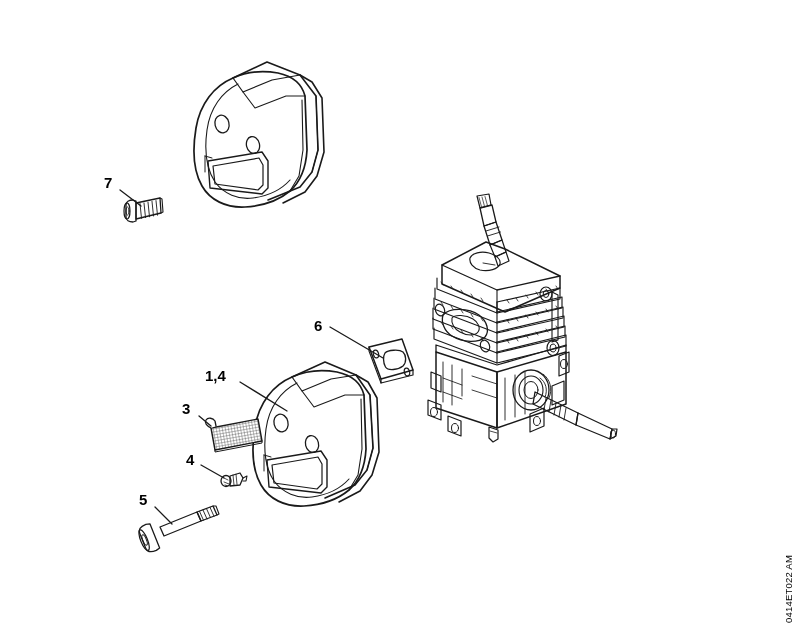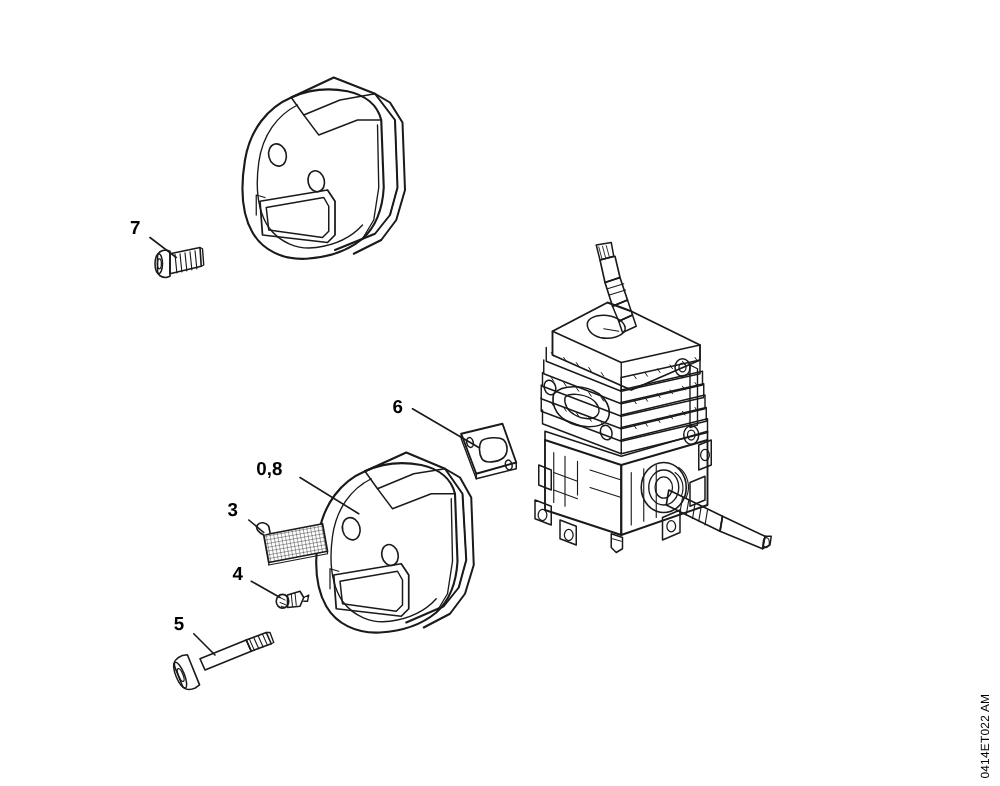--- a/index.html
+++ b/index.html
@@ -313,21 +313,21 @@
                    M561 405 L559 417 M566 408 L564 420" stroke-width="0.9"></path>
           <path d="M578 413 L612 429 L610 439 L576 425 Z" stroke-width="1.3"></path>
           <path d="M610 439 L616 436 L617 429 L612 429 Z" stroke-width="1.2"></path>
           <ellipse cx="613" cy="434" rx="2.5" ry="4" stroke-width="1"></ellipse>
         </g>
 
       </g>
     </g>
   </svg>
 
-  <div class="callout" id="callout-1">0,8</div>
+  <div class="callout" id="callout-1">1,4</div>
   <div class="callout" id="callout-3">3</div>
   <div class="callout" id="callout-4">4</div>
   <div class="callout" id="callout-5">5</div>
   <div class="callout" id="callout-6">6</div>
   <div class="callout" id="callout-7">7</div>
 
   <div id="figure-code-inner">0414ET022 AM</div>
 
 </div>
 

